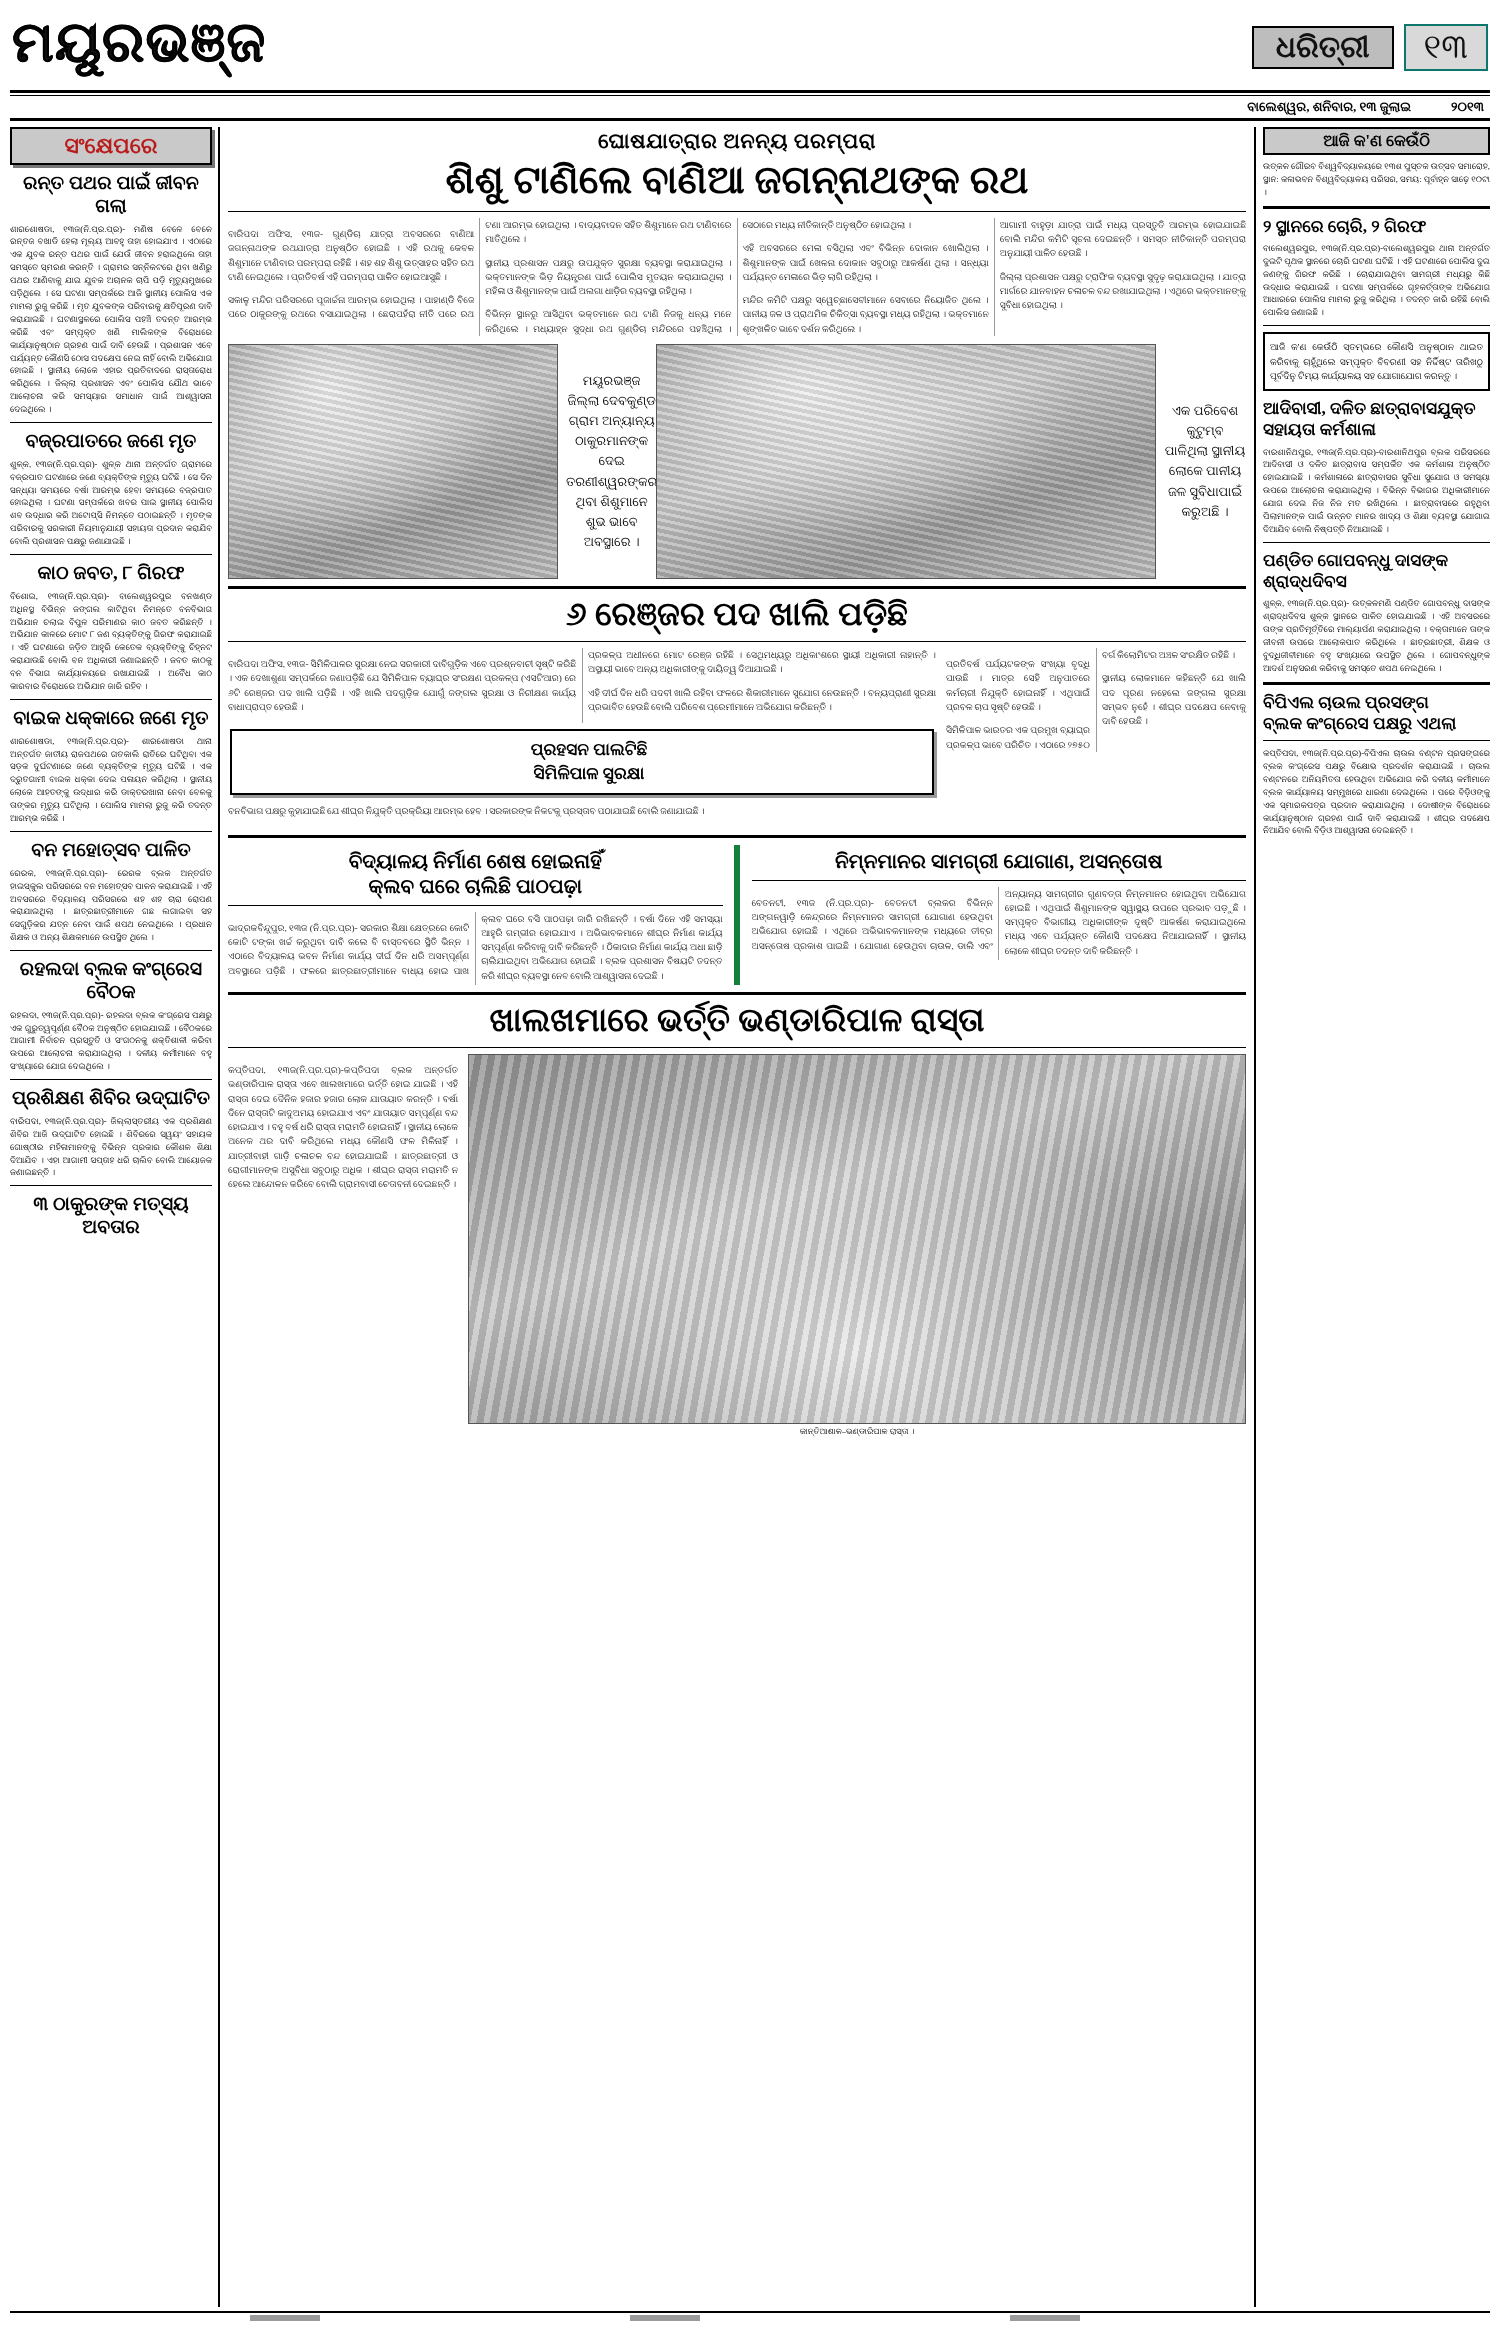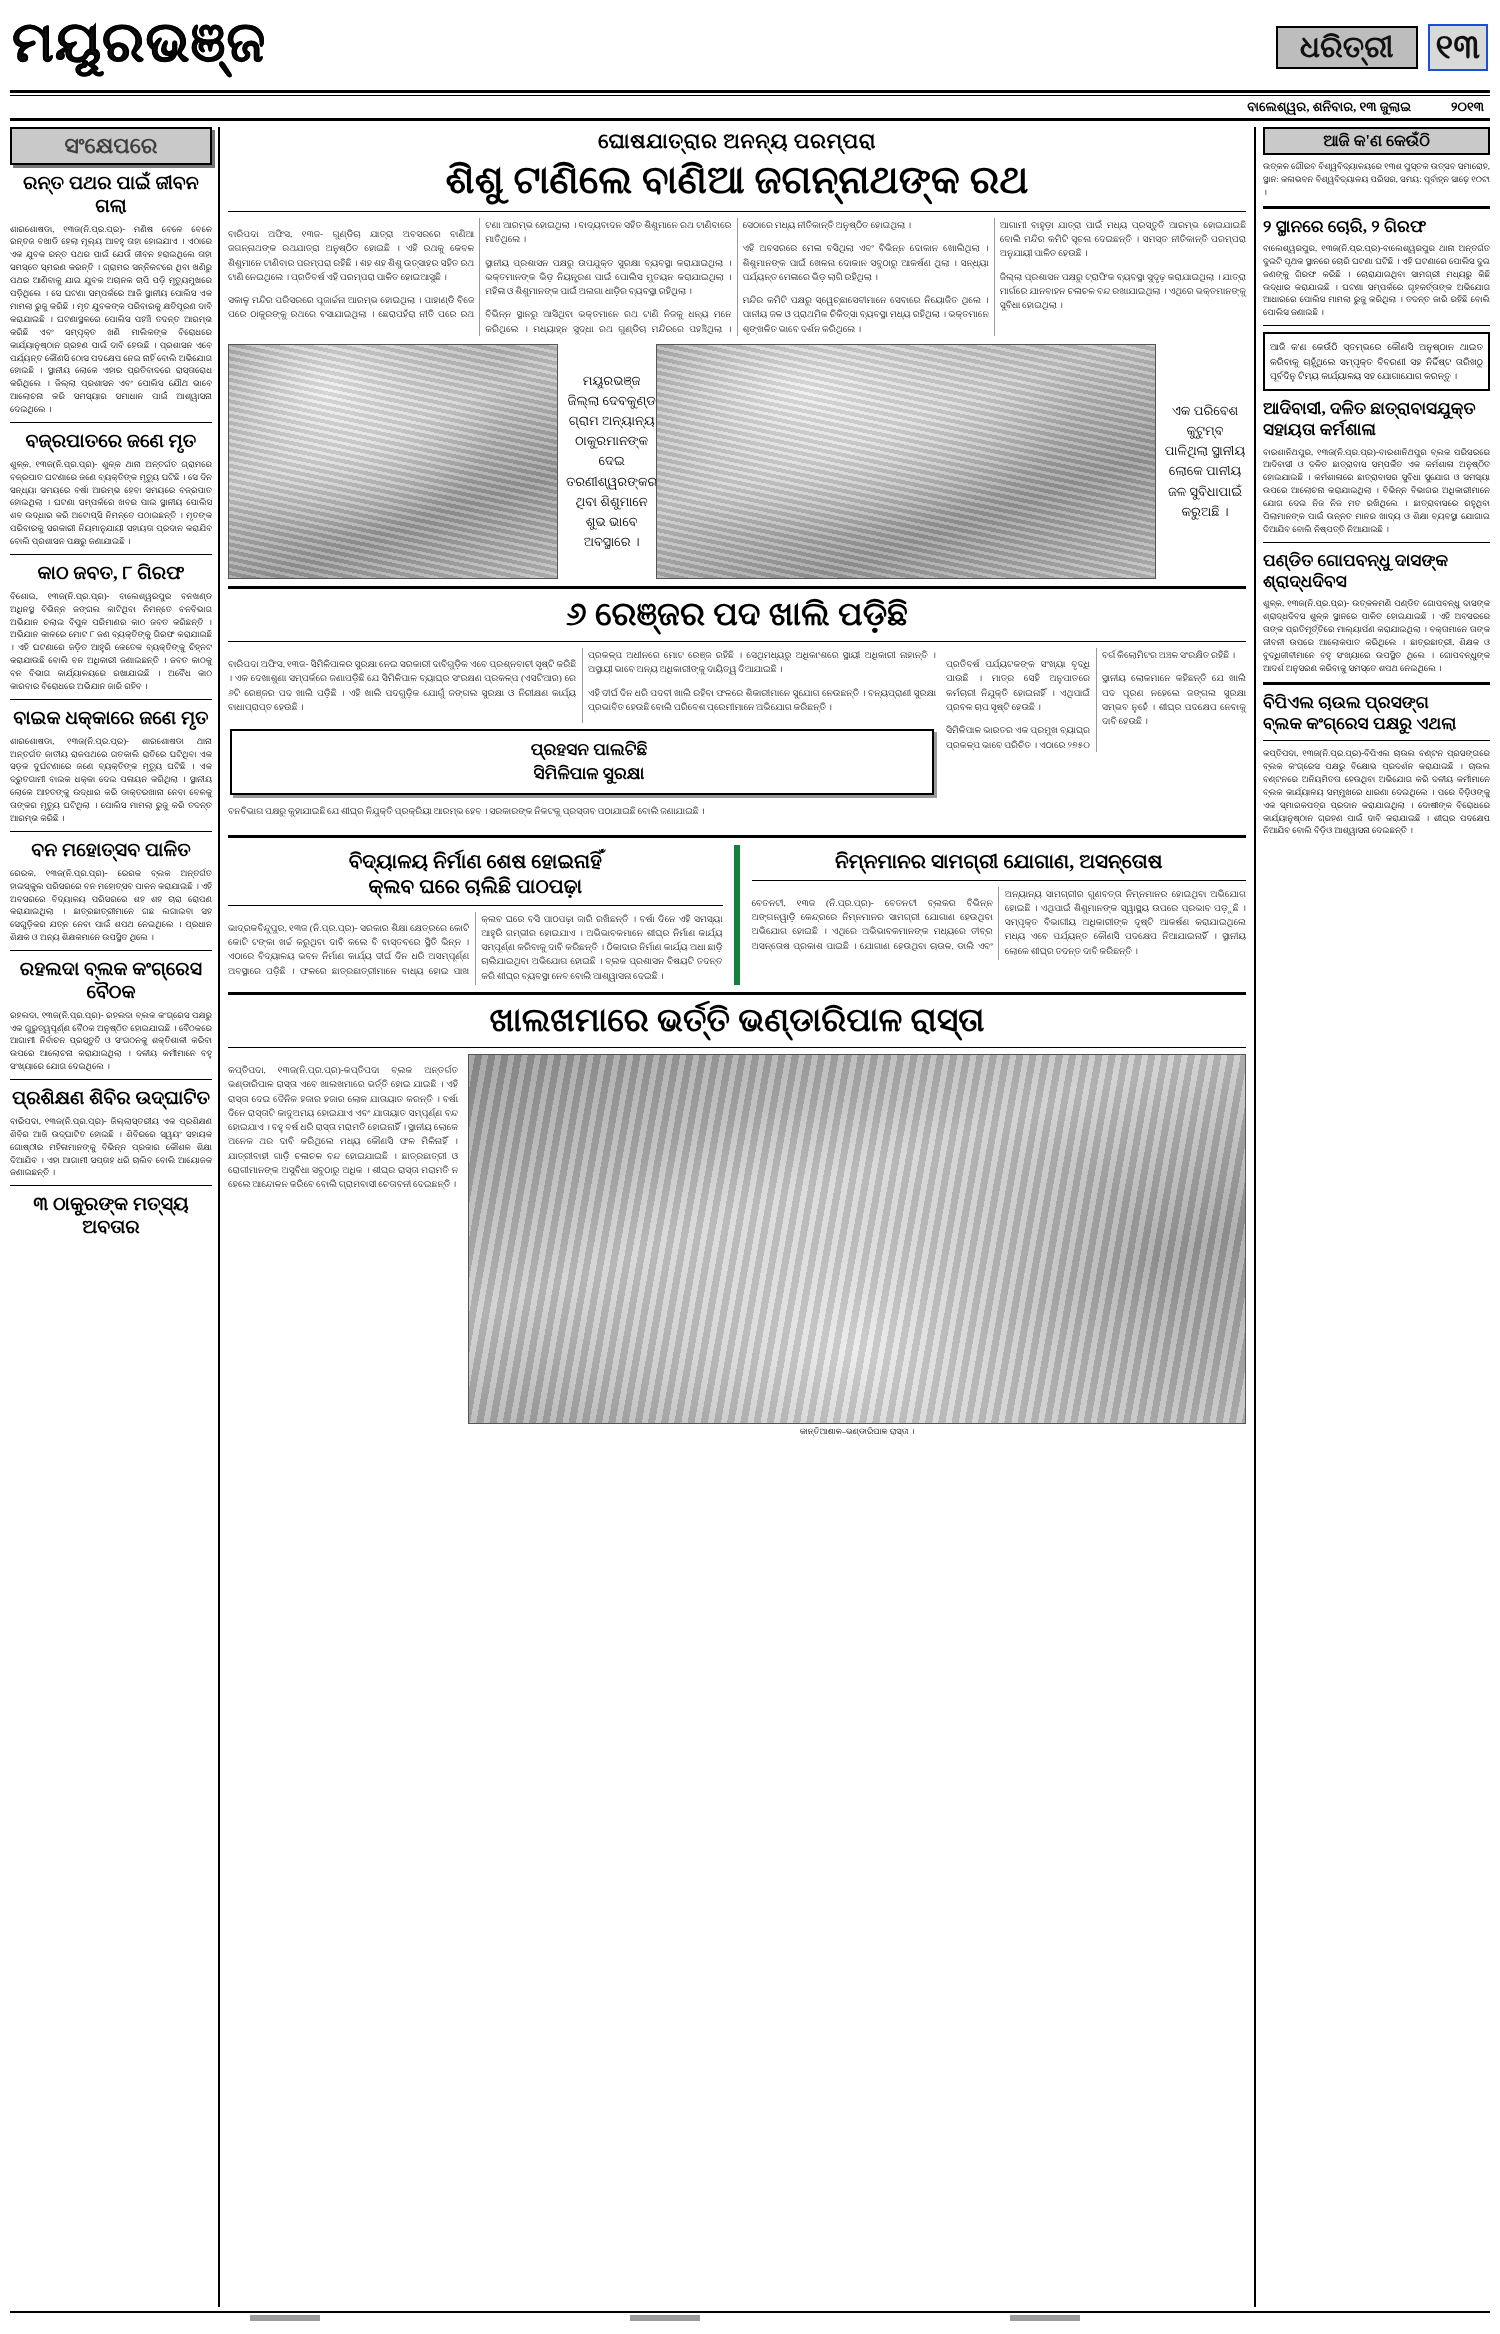--- a/index.html
+++ b/index.html
@@ -30,23 +30,23 @@
     padding-top:4px;
     -webkit-text-stroke:0.5px #000;
   }
   .masthead-right { display:flex; align-items:center; gap:10px; padding-top:14px;}
   .mh-badge {
     background:#bdbdbd; border:2px solid #000;
     font-family:"Liberation Serif", serif;
     font-size:30px; font-weight:bold; padding:2px 22px; color:#111;
   }
   .mh-page {
-    background:#d9d9d9; border:2px solid #1d4ed8;
+    background:#d9d9d9; border:2px solid #0f766e;
     font-family:"Liberation Serif", serif;
-    font-size:34px; font-weight:bold; padding:2px 6px; color:#111;
+    font-size:34px; font-weight:normal; padding:2px 18px; color:#111;
   }
   .mh-rule { height:3px; background:#000; margin:2px 0 0 0; }
   .mh-rule2 { height:1px; background:#000; margin:2px 0 0 0; }
   .dateline {
     display:flex; justify-content:flex-end; gap:40px;
     font-size:13px; font-weight:bold; padding:3px 6px 3px 0;
     border-bottom:3px solid #000;
   }
   
   .grid {
@@ -67,21 +67,21 @@
   .rule { height:1px; background:#000; margin:6px 0; }
   .rule-thick { height:3px; background:#000; margin:7px 0; }
 
   
   .sanksep {
     position:relative; text-align:center; margin-bottom:6px;
   }
   .sanksep-banner {
     background:#c9c9c9; border:2px solid #000;
     font-family:"Liberation Serif", serif; font-weight:bold;
-    font-size:22px; padding:4px 0; color:#404040;
+    font-size:22px; padding:4px 0; color:#b91c1c;
     box-shadow:3px 3px 0 #777;
   }
   .left-head {
     font-family:"Liberation Serif", serif; font-weight:bold;
     font-size:19px; text-align:center; line-height:1.2; margin:7px 0 5px 0; color:#000;
   }
   .left-body { font-size:8.6px; line-height:1.5; text-align:justify; font-family:"Liberation Serif", serif; }
 
   
   .kicker {

